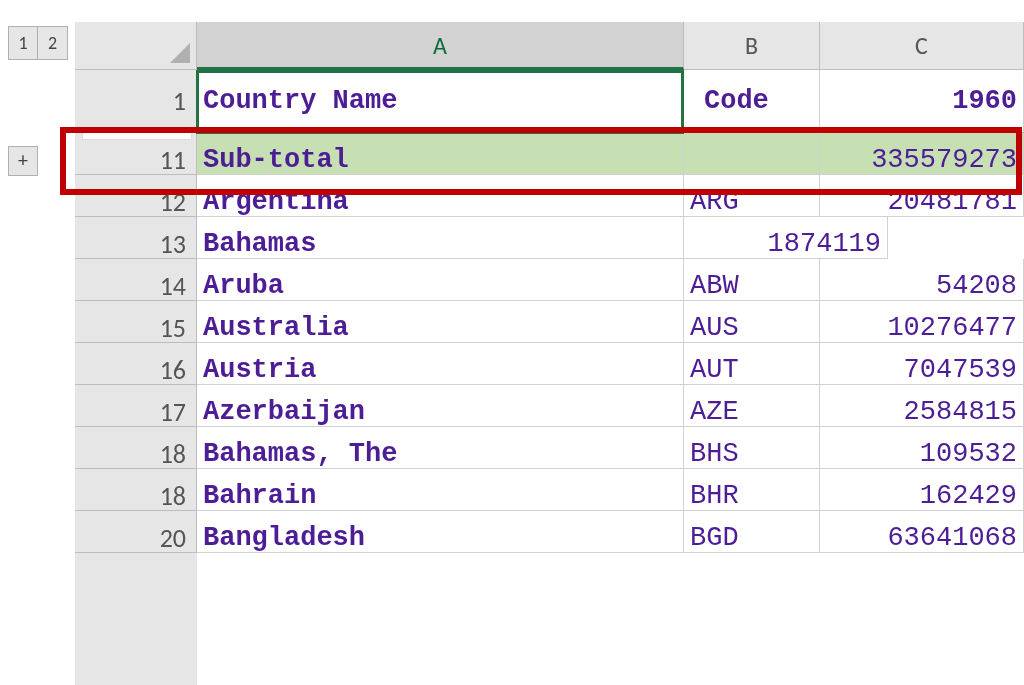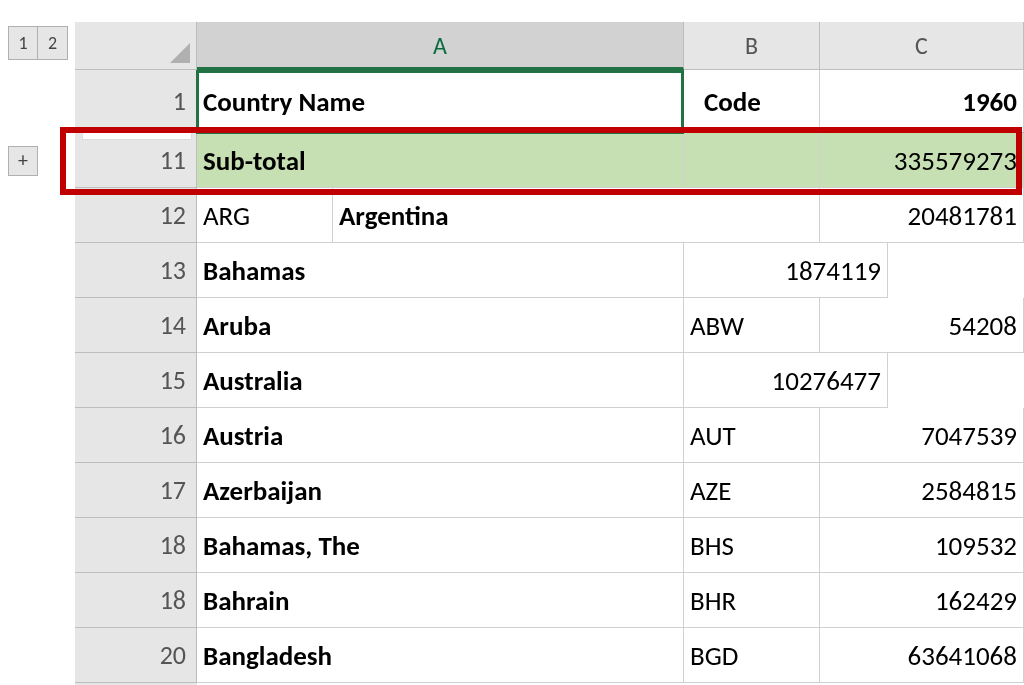--- a/index.html
+++ b/index.html
@@ -104,43 +104,44 @@
     color: #0a6b3d;
     border-bottom: 3px solid #217346;
   }
   .grid {
     position: absolute;
     top: 70px;
     left: 75px;
   }
   .row {
     display: flex;
-    height: 55px;
+    height: 42px;
   }
   .row-hdr {
     width: 122px;
     background: #e6e6e6;
     border-right: 1px solid #bdbdbd;
     border-bottom: 1px solid #bdbdbd;
     text-align: right;
     padding-right: 10px;
     font-size: 26px;
     color: #555;
     line-height: 55px;
   }
   .cell {
     border-right: 1px solid #d0d0d0;
     border-bottom: 1px solid #d0d0d0;
     font-size: 27px;
     line-height: 55px;
-    color: #000000;
+    color: #4c1d95;
     background: #fff;
     padding: 0 6px;
     overflow: hidden;
     white-space: nowrap;
+    font-family: Liberation Mono, monospace;
   }
   .wA { width: 487px; }
   .wB { width: 136px; }
   .wC { width: 204px; }
   .bold { font-weight: 700; }
   .num { text-align: right; }
   .subtotal-bg { background: #c6e0b4; }
   .header-row .cell { border-bottom: 1px solid #a0a0a0; }
   
   .active-cell-ring {
@@ -197,38 +198,39 @@
 
     <div class="row">
       <div class="row-hdr">11</div>
       <div class="cell wA bold subtotal-bg">Sub-total</div>
       <div class="cell wB bold subtotal-bg"></div>
       <div class="cell wC subtotal-bg num">335579273</div>
     </div>
 
     <div class="row">
       <div class="row-hdr">12</div>
+      <div class="cell wA bold">Argentina</div>
       <div class="cell wB">ARG</div>
-      <div class="cell wA bold">Argentina</div>
       <div class="cell wC num">20481781</div>
     </div>
     <div class="row">
       <div class="row-hdr">13</div>
       <div class="cell wA bold">Bahamas</div>
       <div class="cell wC num">1874119</div>
     </div>
     <div class="row">
       <div class="row-hdr">14</div>
       <div class="cell wA bold">Aruba</div>
       <div class="cell wB">ABW</div>
       <div class="cell wC num">54208</div>
     </div>
     <div class="row">
       <div class="row-hdr">15</div>
       <div class="cell wA bold">Australia</div>
+      <div class="cell wB">AUS</div>
       <div class="cell wC num">10276477</div>
     </div>
     <div class="row">
       <div class="row-hdr">16</div>
       <div class="cell wA bold">Austria</div>
       <div class="cell wB">AUT</div>
       <div class="cell wC num">7047539</div>
     </div>
     <div class="row">
       <div class="row-hdr">17</div>

